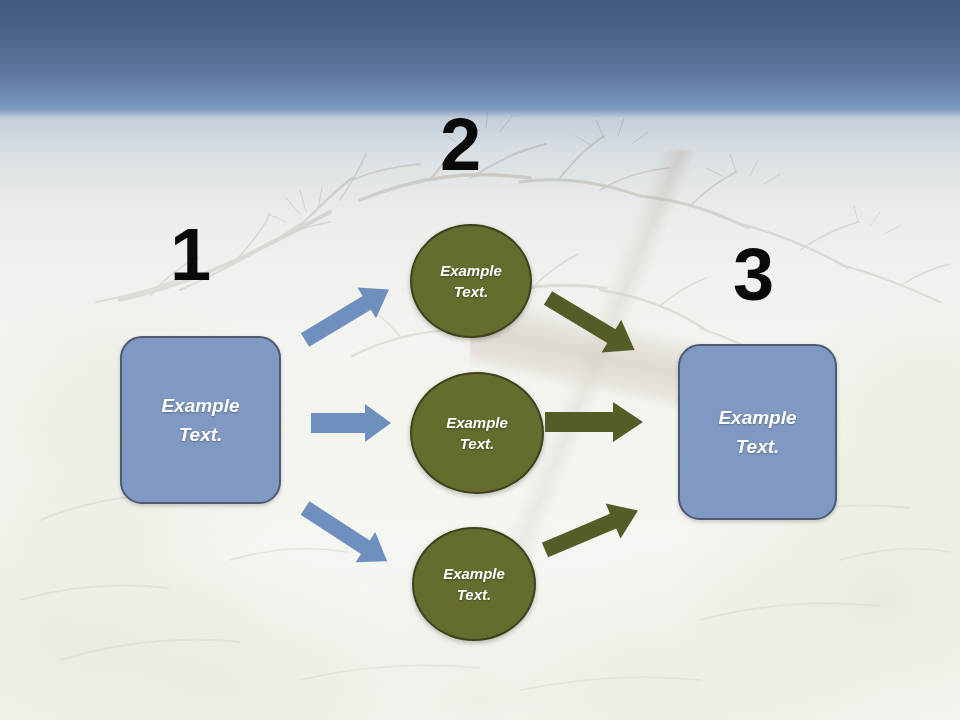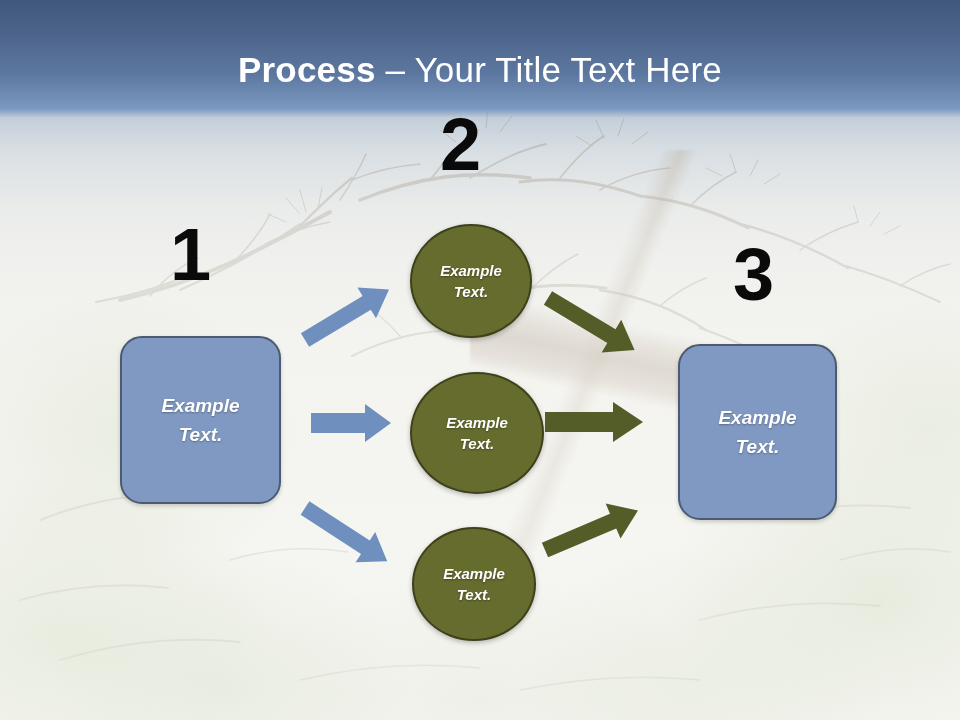--- a/index.html
+++ b/index.html
@@ -171,21 +171,20 @@
       <path d="M700 620 C760 604 820 600 880 606" stroke-width="1.8"></path>
       <path d="M840 560 C880 548 916 546 950 552" stroke-width="1.5"></path>
       <path d="M300 680 C360 666 420 662 480 668" stroke-width="1.5"></path>
       <path d="M520 690 C580 678 640 674 700 680" stroke-width="1.5"></path>
     </g>
   </svg>
 
   <div class="bg-layer bg-haze"></div>
 
   <div class="title-band"></div>
-  <div class="title"><span class="bold">Process</span><span class="light"> – Your Title Text Here</span></div>
 
   <div class="step-num" id="num1">1</div>
   <div class="step-num" id="num2">2</div>
   <div class="step-num" id="num3">3</div>
 
   <div class="blue-box" id="box-left">
     <div class="box-text">
       <span>Example</span><br>
       <span>Text.</span>
     </div>

